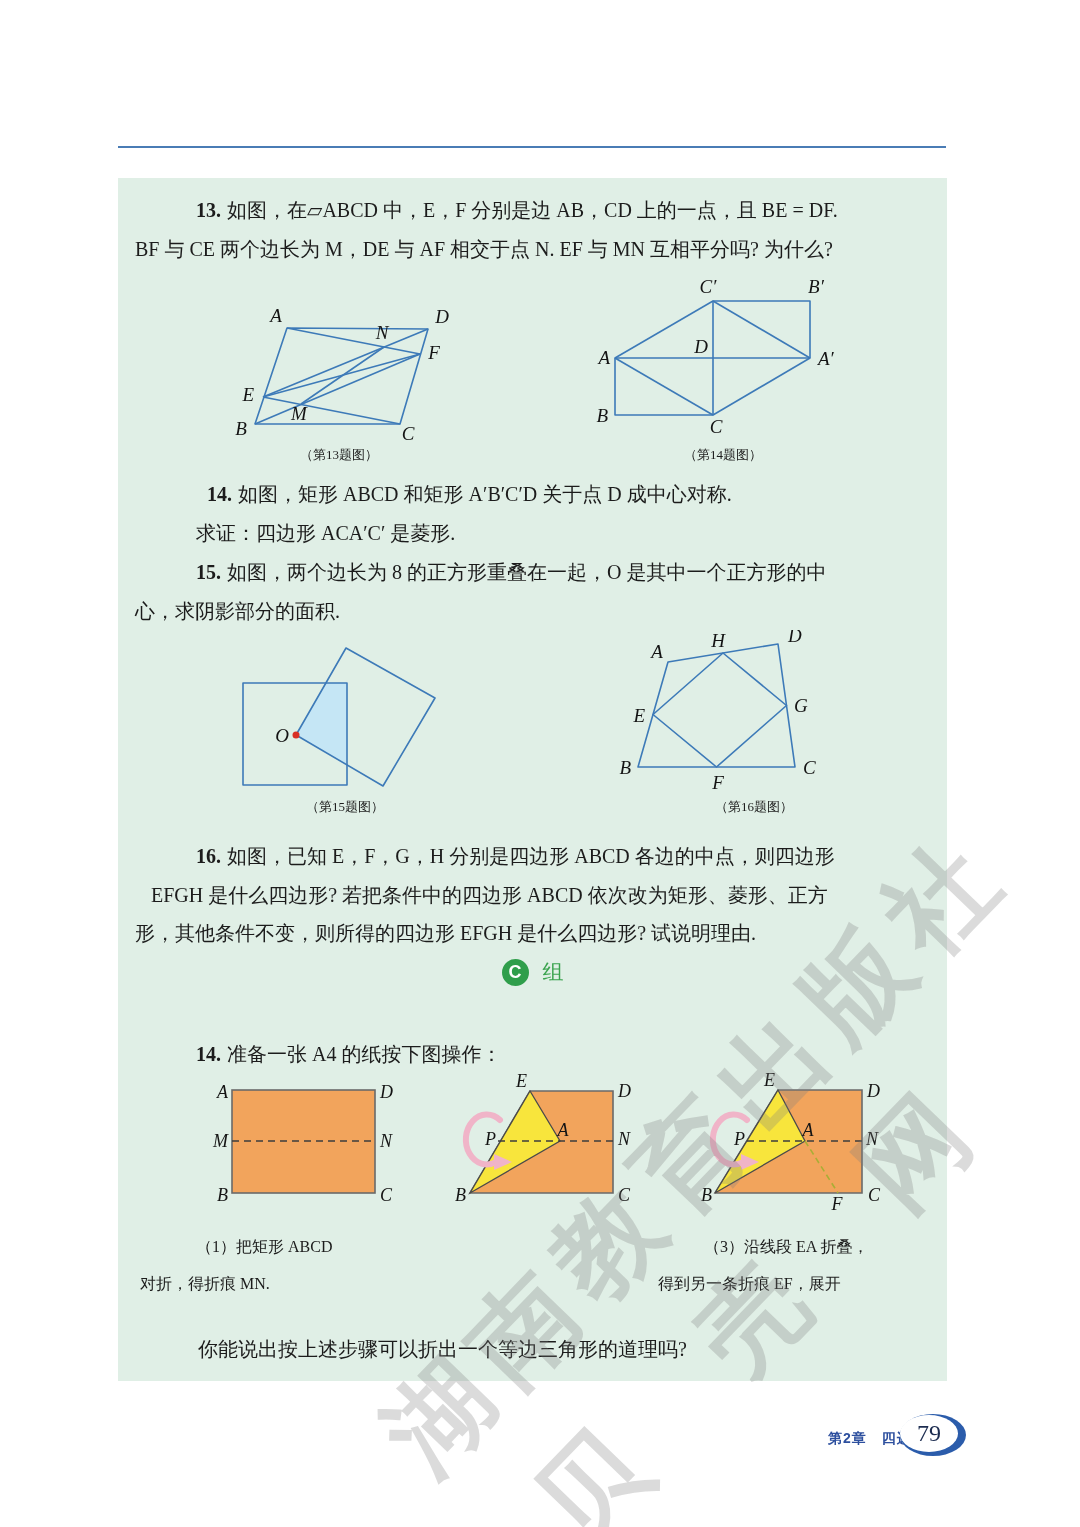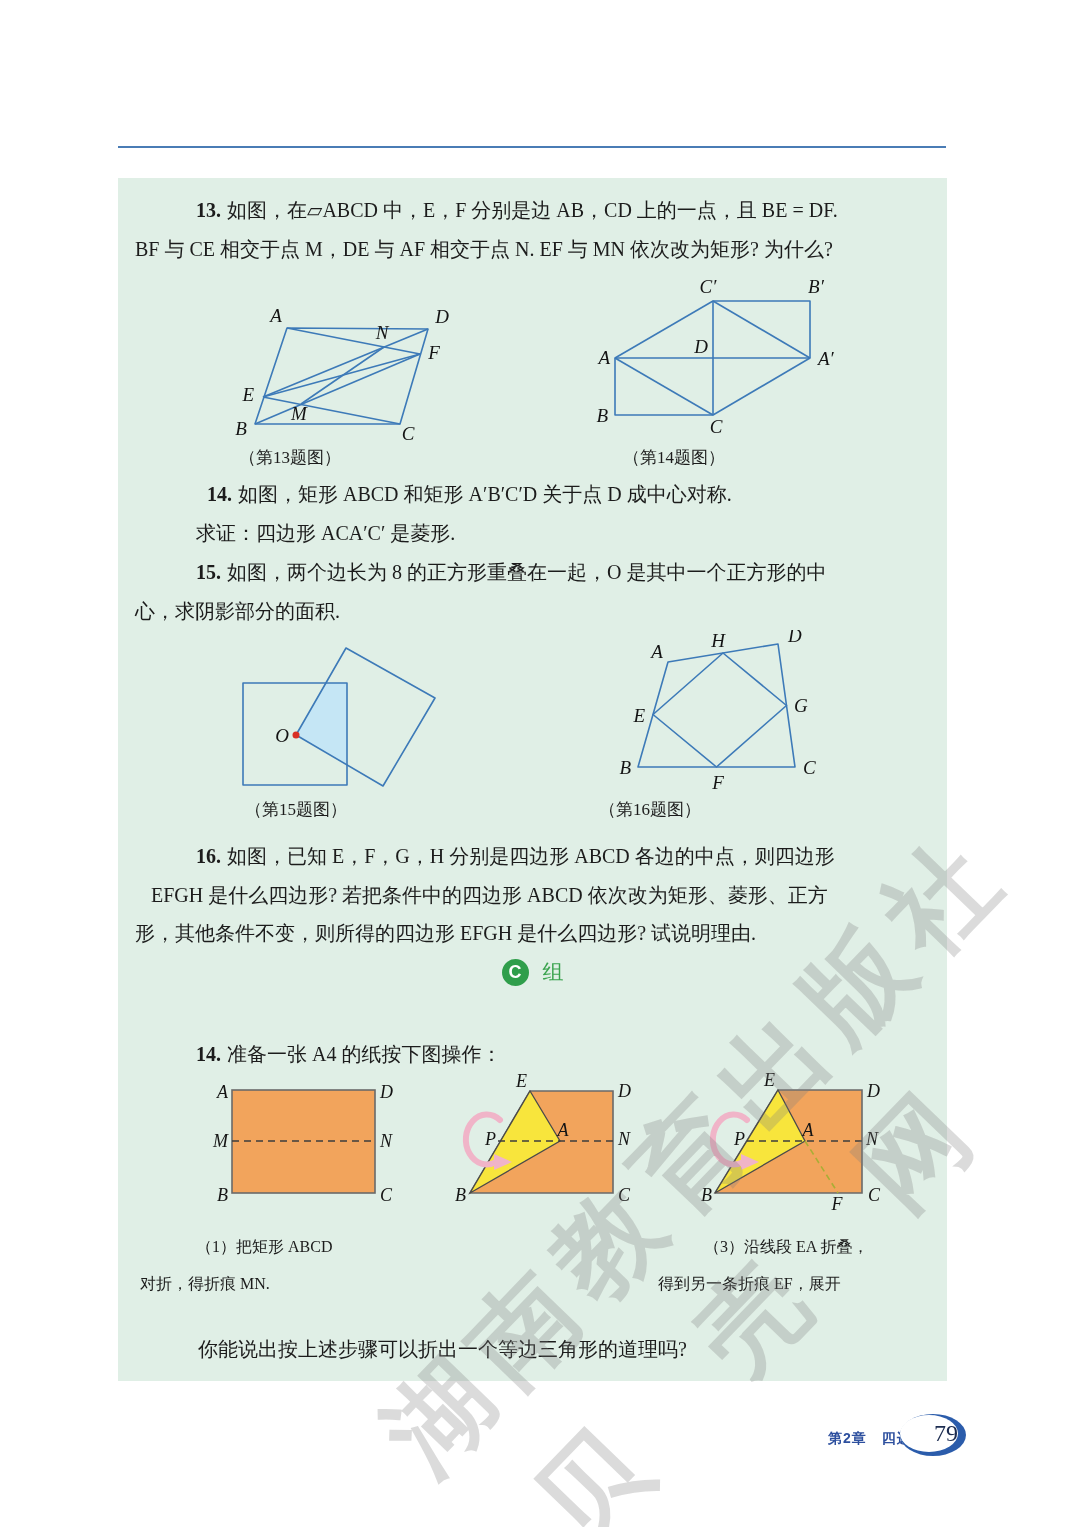--- a/index.html
+++ b/index.html
@@ -2,53 +2,53 @@
 <html><head>
 <meta charset="utf-8">
 <style>
   html,body{margin:0;padding:0;background:#ffffff;}
   #page{position:relative;width:1052px;height:1527px;background:#ffffff;overflow:hidden;
         font-family:"Liberation Serif","DejaVu Serif",serif;color:#1a1a1a;}
   .topline{position:absolute;left:118px;top:146px;width:828px;height:2.4px;background:#4a7cb5;}
   .panel{position:absolute;left:118px;top:178px;width:829px;height:1203px;background:#e0efe6;}
   .tline{position:absolute;font-size:20px;line-height:26px;white-space:nowrap;color:#1c1c1c;}
   .tline b{margin-right:6px;}
-  .cap{position:absolute;font-size:17px;width:200px;text-align:left;color:#1c1c1c;}
+  .cap{position:absolute;font-size:13px;width:200px;text-align:center;color:#1c1c1c;}
   .stepcap{position:absolute;font-size:16px;line-height:37px;color:#1c1c1c;}
   .figsvg{position:absolute;}
   .bl{fill:none;stroke:#3d7ab8;stroke-width:1.6;stroke-linejoin:round;}
   .flabel{font-family:"Liberation Serif",serif;font-style:italic;font-size:19px;fill:#141414;}
   .flabel2{font-family:"Liberation Serif",serif;font-style:italic;font-size:18px;fill:#141414;}
   .groupc{position:absolute;left:118px;top:958px;width:829px;text-align:center;}
   .cball{display:inline-block;width:27px;height:27px;border-radius:50%;background:#2f9e4b;color:#fff;
          font-family:"Liberation Sans",sans-serif;font-weight:bold;font-size:18px;line-height:27px;
          text-align:center;vertical-align:middle;}
   .ctext{display:inline-block;margin-left:10px;color:#3aa34e;font-size:21px;vertical-align:middle;}
   .footer-chapter{position:absolute;left:828px;top:1430px;font-size:14px;letter-spacing:1px;
                   color:#2d4f9e;font-weight:bold;font-family:"Liberation Sans",sans-serif;}
   .badge{position:absolute;left:900px;top:1414px;width:66px;height:42px;border-radius:50%;background:#2b5cab;}
   .badge-inner{position:absolute;left:0px;top:1px;width:58px;height:37px;border-radius:50%;background:#ffffff;
-               text-align:right;line-height:37px;font-size:24px;color:#1c2c50;font-family:"Liberation Serif",serif;}
+               text-align:center;line-height:37px;font-size:24px;color:#1c2c50;font-family:"Liberation Serif",serif;}
   .wm{position:absolute;font-family:"Liberation Sans",sans-serif;font-weight:700;
       color:rgba(125,125,125,0.28);transform-origin:0 50%;white-space:nowrap;pointer-events:none;z-index:6;}
   .wm1{left:405px;top:1385px;font-size:104px;letter-spacing:16px;transform:rotate(-46deg);}
   .wm2{left:556px;top:1455px;font-size:104px;letter-spacing:128px;transform:rotate(-46deg);}
 </style>
 </head>
 <body>
 
 <div id="page">
 
   <div class="topline"></div>
   <div class="panel"></div>
 
   <div class="tline" style="left:196px;top:197px">
     <b>13.</b><span>如图，在▱ABCD 中，E，F 分别是边 AB，CD 上的一点，且 BE = DF.</span>
   </div>
-  <div class="tline" style="left:135px;top:236px">BF 与 CE 相交于点 M，DE 与 AF 相交于点 N. EF 与 MN 依次改为矩形? 为什么?</div>
+  <div class="tline" style="left:135px;top:236px">BF 与 CE 两个边长为 M，DE 与 AF 相交于点 N. EF 与 MN 互相平分吗? 为什么?</div>
 
   <svg class="figsvg" style="left:180px;top:285px" width="300" height="180" viewBox="0 0 300 180">
     <polygon class="bl" points="107,43 248,44 220,139 75,139"></polygon>
     <line class="bl" x1="83" y1="112" x2="248" y2="44"></line>
     <line class="bl" x1="83" y1="112" x2="220" y2="139"></line>
     <line class="bl" x1="75" y1="139" x2="240" y2="69"></line>
     <line class="bl" x1="107" y1="43" x2="240" y2="69"></line>
     <line class="bl" x1="83" y1="112" x2="240" y2="69"></line>
     <line class="bl" x1="121" y1="119" x2="204" y2="62"></line>
     <text class="flabel" x="96" y="37" text-anchor="middle">A</text>
@@ -103,21 +103,21 @@
     <polygon class="bl" points="53,84.5 116.5,137 186.5,75.5 123,23"></polygon>
     <text class="flabel" x="57" y="28" text-anchor="middle">A</text>
     <text class="flabel" x="118" y="17" text-anchor="middle">H</text>
     <text class="flabel" x="188" y="12" text-anchor="start">D</text>
     <text class="flabel" x="45" y="92" text-anchor="end">E</text>
     <text class="flabel" x="194" y="82" text-anchor="start">G</text>
     <text class="flabel" x="31" y="144" text-anchor="end">B</text>
     <text class="flabel" x="118" y="159" text-anchor="middle">F</text>
     <text class="flabel" x="203" y="144" text-anchor="start">C</text>
   </svg>
-  <div class="cap" style="left:599px;top:798px">（第16题图）</div>
+  <div class="cap" style="left:654px;top:798px">（第16题图）</div>
 
   <div class="tline" style="left:196px;top:843px">
     <b>16.</b><span>如图，已知 E，F，G，H 分别是四边形 ABCD 各边的中点，则四边形</span>
   </div>
   <div class="tline" style="left:151px;top:882px">EFGH 是什么四边形? 若把条件中的四边形 ABCD 依次改为矩形、菱形、正方</div>
   <div class="tline" style="left:135px;top:920px">形，其他条件不变，则所得的四边形 EFGH 是什么四边形? 试说明理由.</div>
 
   <div class="groupc">
     <span class="cball">C</span>
     <span class="ctext">组</span>

